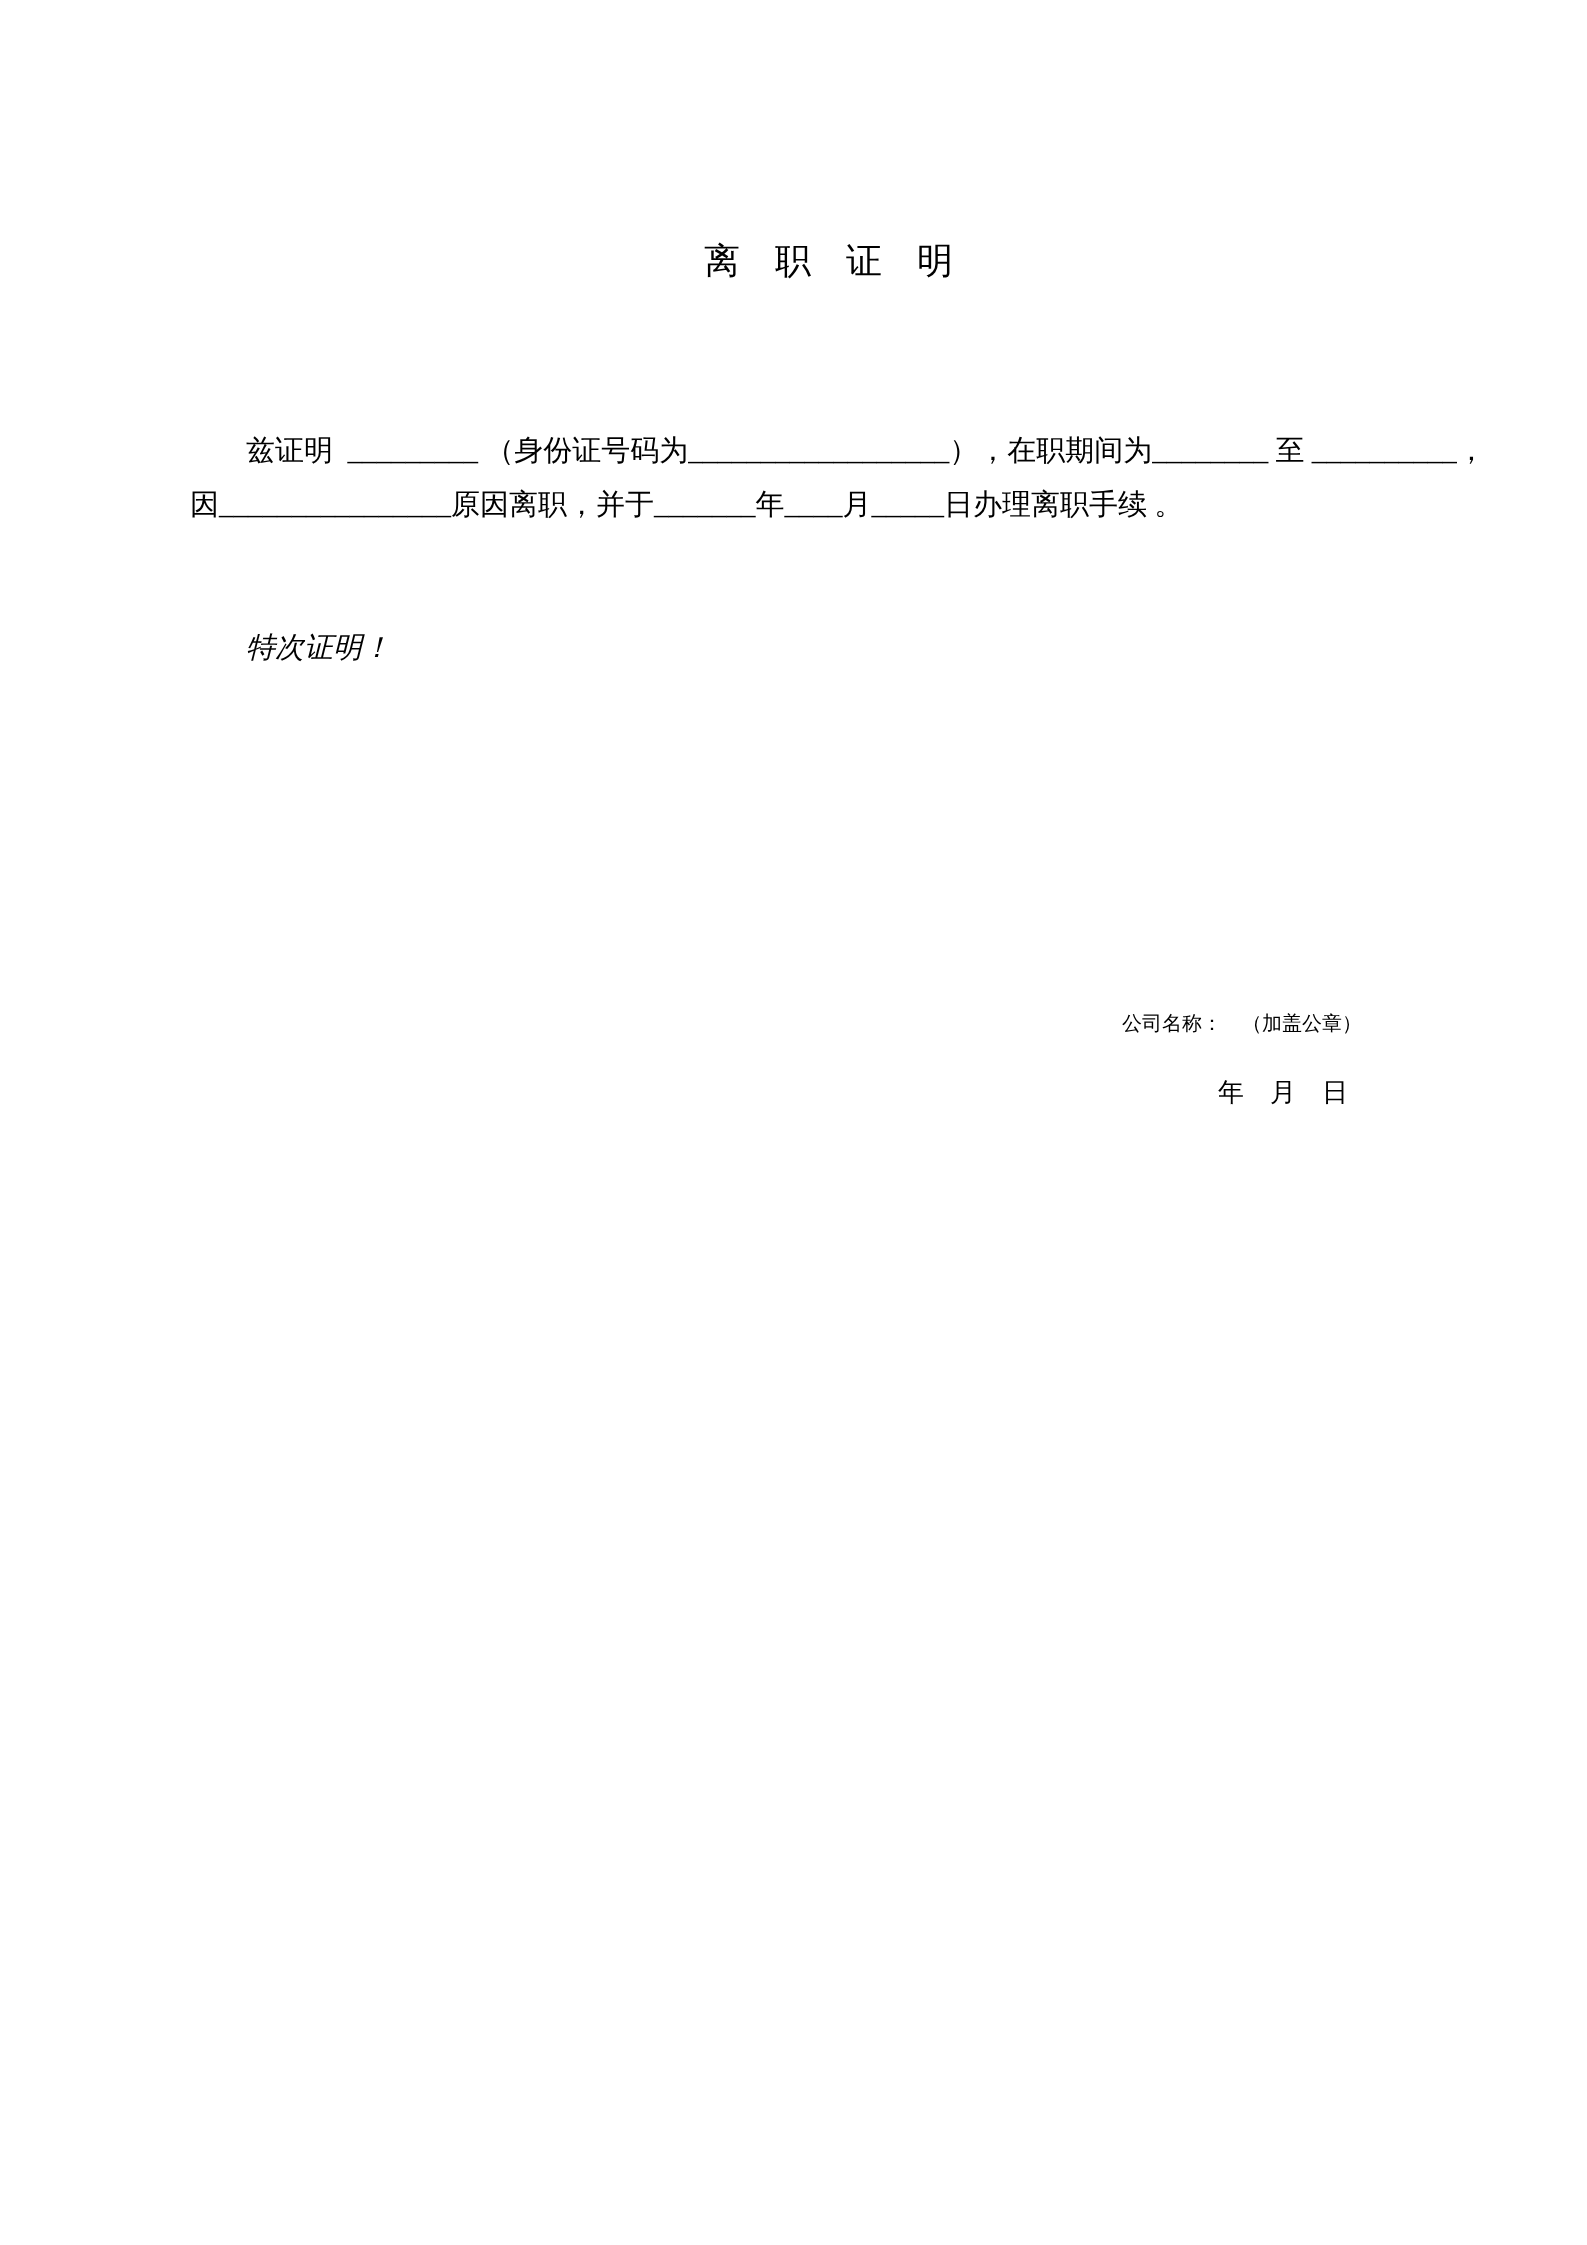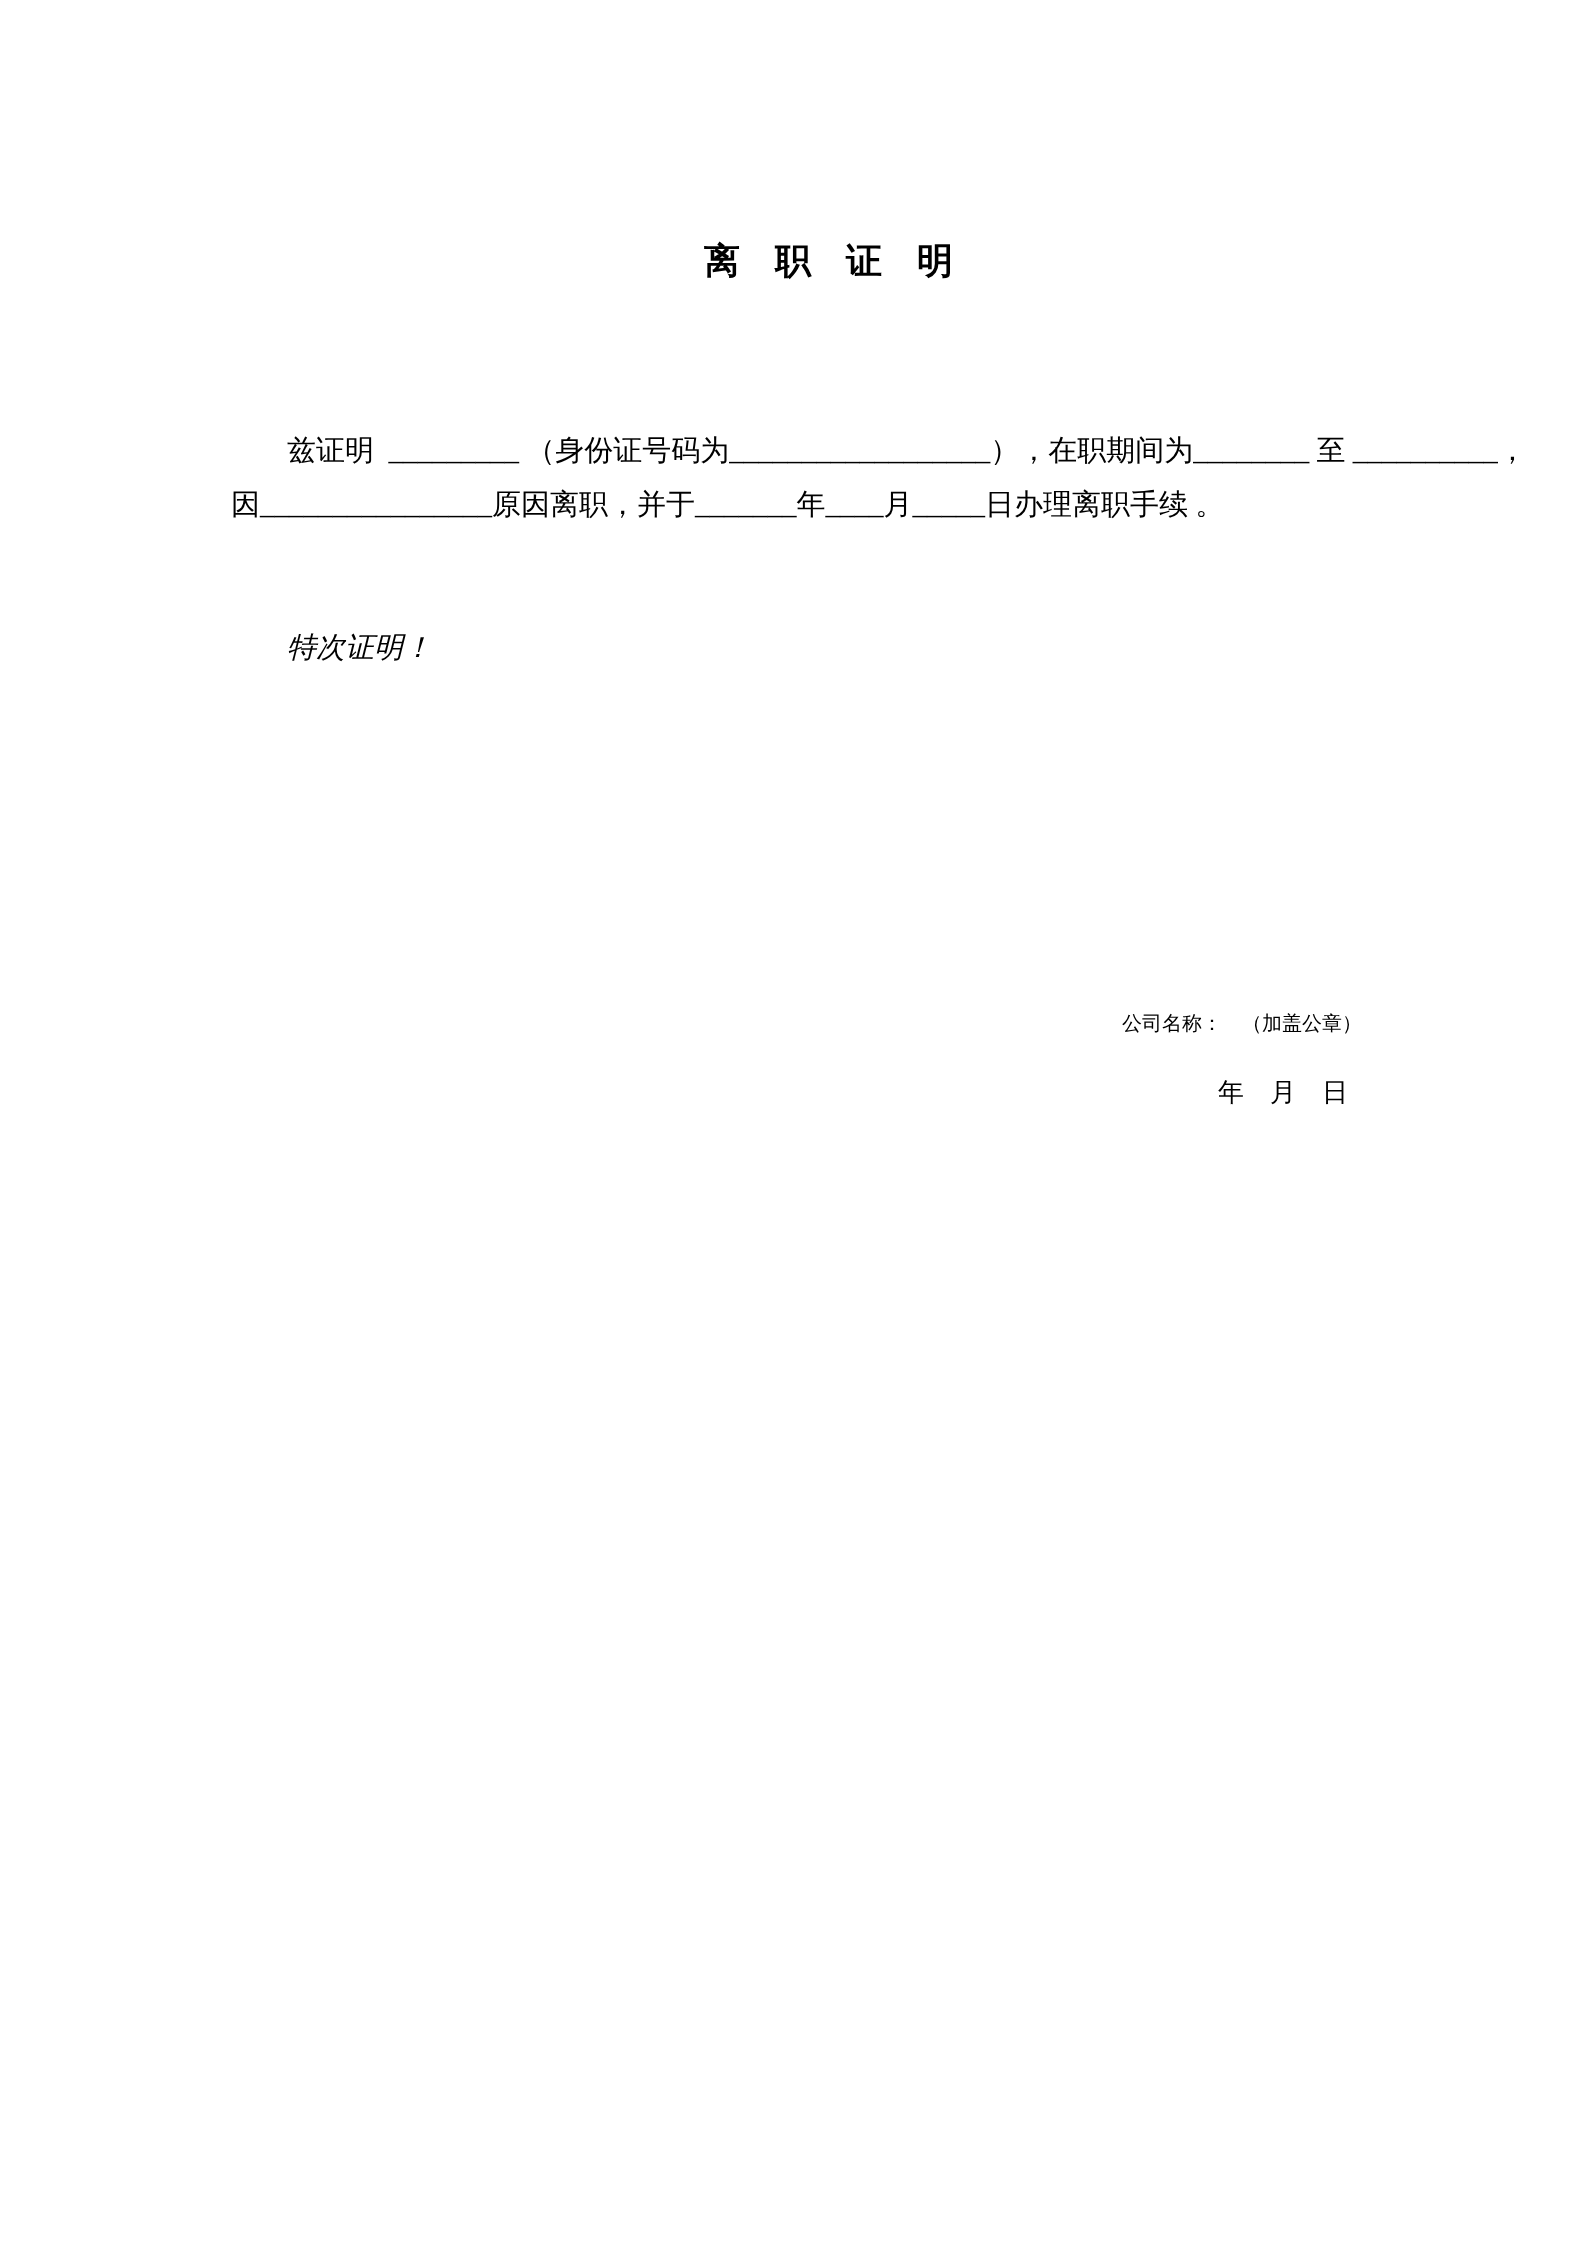--- a/index.html
+++ b/index.html
@@ -18,31 +18,30 @@
   }
   .doc-title {
     position: absolute;
     left: 190px;
     right: 107px;
     top: 237px;
     margin: 0;
     text-align: center;
     font-size: 36px;
     line-height: 48px;
-    font-weight: bold;
+    font-weight: normal;
     letter-spacing: 13px;
     white-space: pre;
   }
   .body-line {
     position: absolute;
     left: 190px;
     font-size: 29px;
     line-height: 40px;
     white-space: pre;
-    margin-left: 41px;
   }
   .line1 { top: 430px; padding-left: 56px; }
   .line2 { top: 484px; }
   .closing { top: 627px; padding-left: 56px; font-style: italic; }
   .company-line {
     position: absolute;
     left: 1122px;
     top: 1003px;
     font-size: 20px;
     line-height: 40px;

